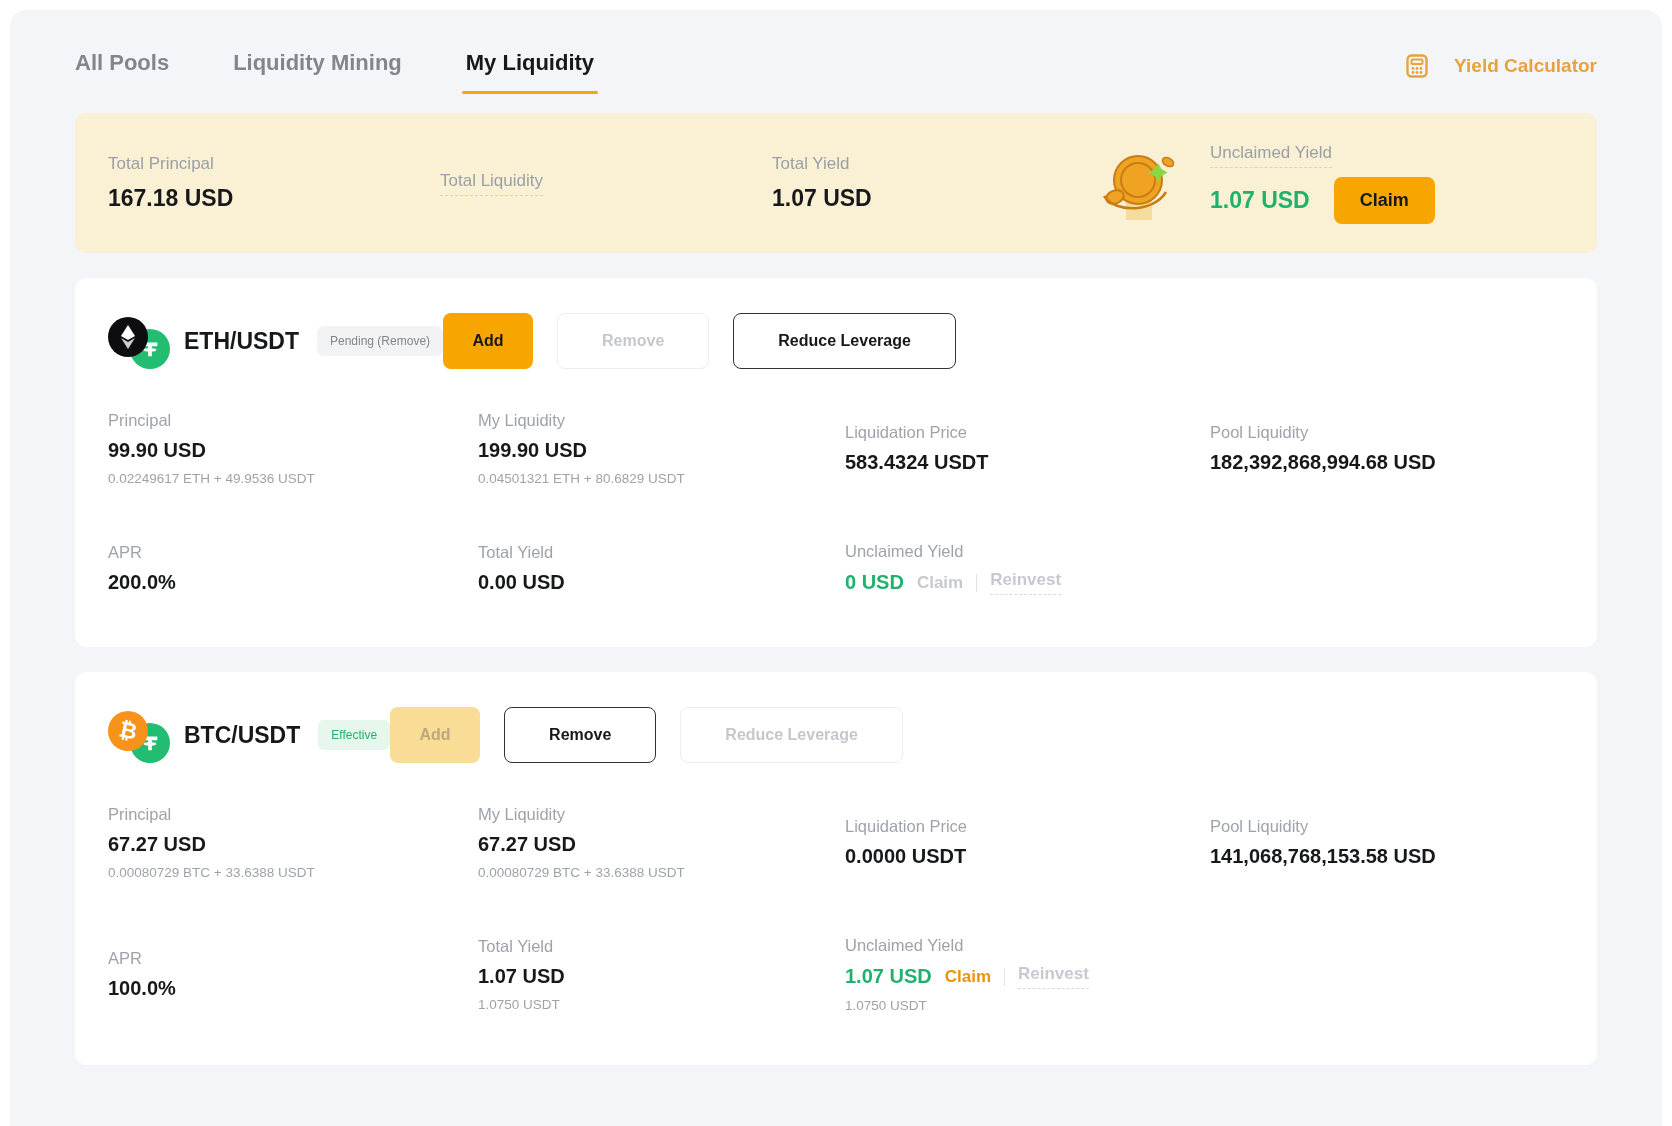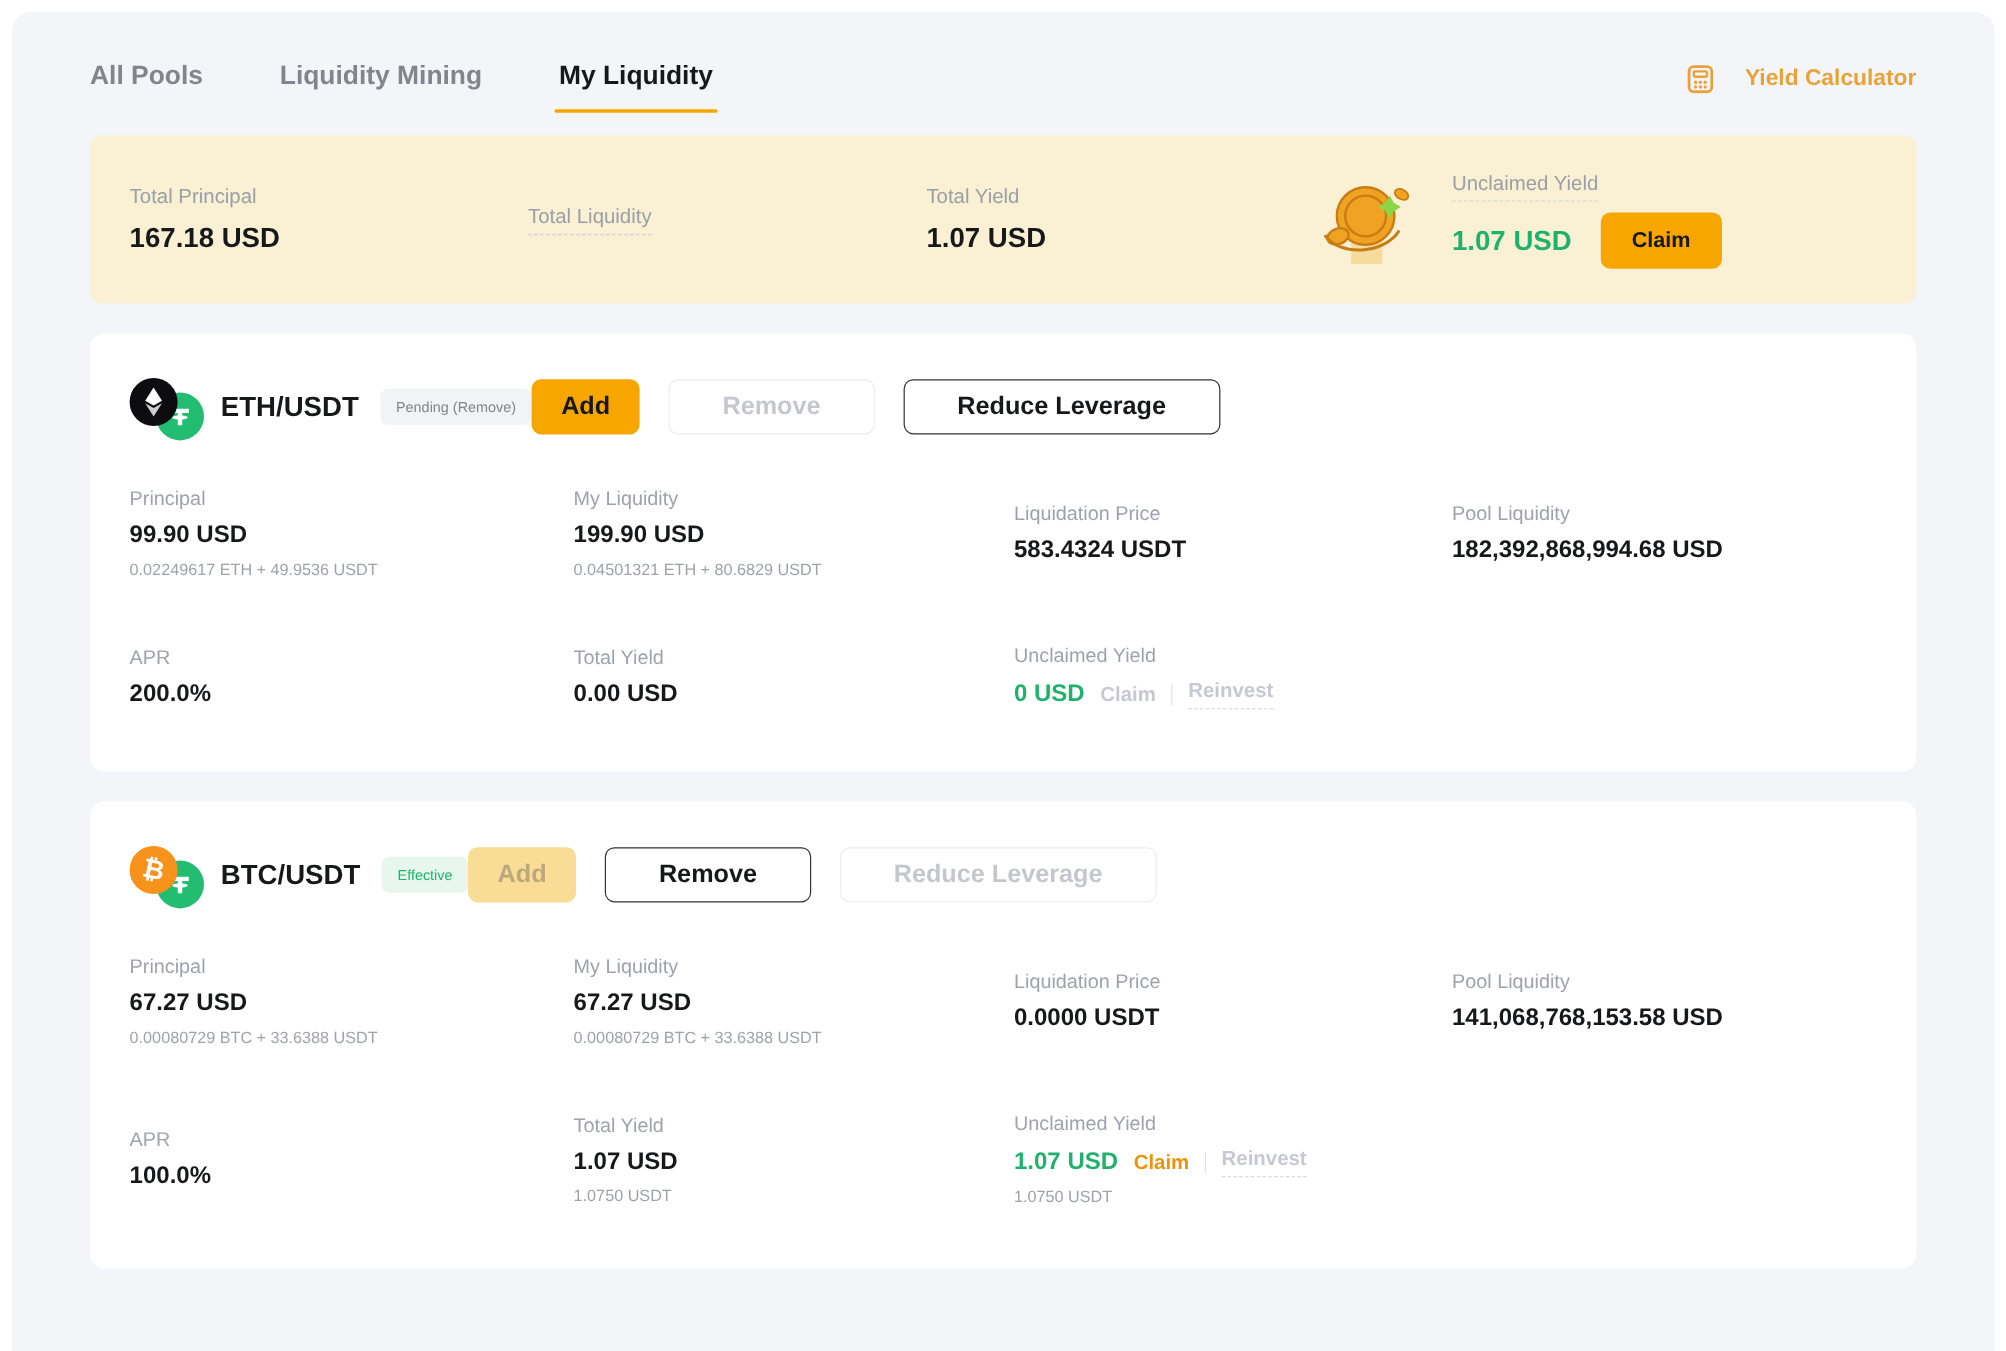--- a/index.html
+++ b/index.html
@@ -41,21 +41,21 @@
   .coin.back  { left:22px; top:14px; z-index:1; }
   .coin-eth { background:#0d0d0f; }
   .coin-btc { background:#f7931a; }
   .coin-usdt { background:#22bd71; }
   .pair-name { font-size:23px; font-weight:700; color:#17181a; margin-right:18px; }
   .badge { font-size:12px; border-radius:6px; padding:8px 13px; }
   .badge.pending { background:#f2f3f5; color:#81858c; }
   .badge.effective { background:#e7f7ee; color:#20b26c; }
 
   .btn-row { display:flex; gap:24px; }
-  .btn { height:46px; border-radius:8px; font-size:21px; font-weight:700; font-family:"Liberation Sans", sans-serif; cursor:pointer; }
+  .btn { height:56px; border-radius:8px; font-size:16px; font-weight:700; font-family:"Liberation Sans", sans-serif; cursor:pointer; }
   .btn-add { width:90px; background:#f7a600; color:#17181a; border:none; }
   .btn-add.disabled { background:#f9dc96; color:#bca87c; cursor:default; }
   .btn-outline { background:#ffffff; color:#17181a; border:1px solid #2f3237; padding:0 44px; }
   .btn-outline.disabled { color:#c4c8cd; border:1px solid #ecedf0; cursor:default; }
 
   .stats { margin-top:42px; display:grid; grid-template-columns:370px 367px 365px 1fr;
            row-gap:56px; align-items:center; }
   .s-label { font-size:16.5px; color:#9ea3ab; }
   .s-value { font-size:20px; font-weight:700; color:#17181a; margin-top:9px; }
   .s-sub { font-size:13.5px; color:#9ea3ab; margin-top:9px; min-height:0; }

